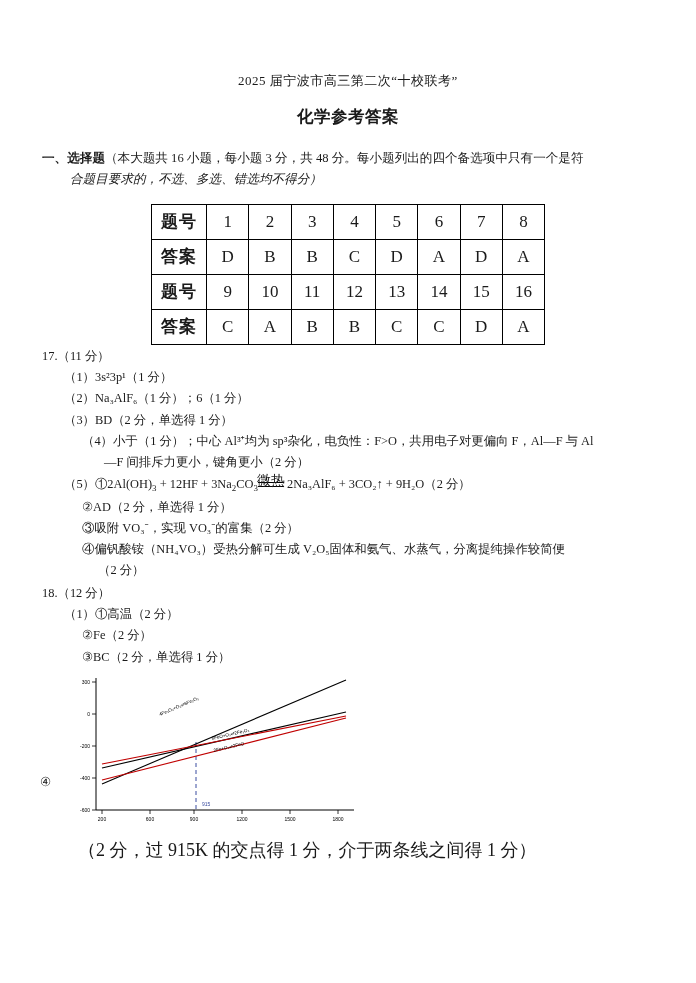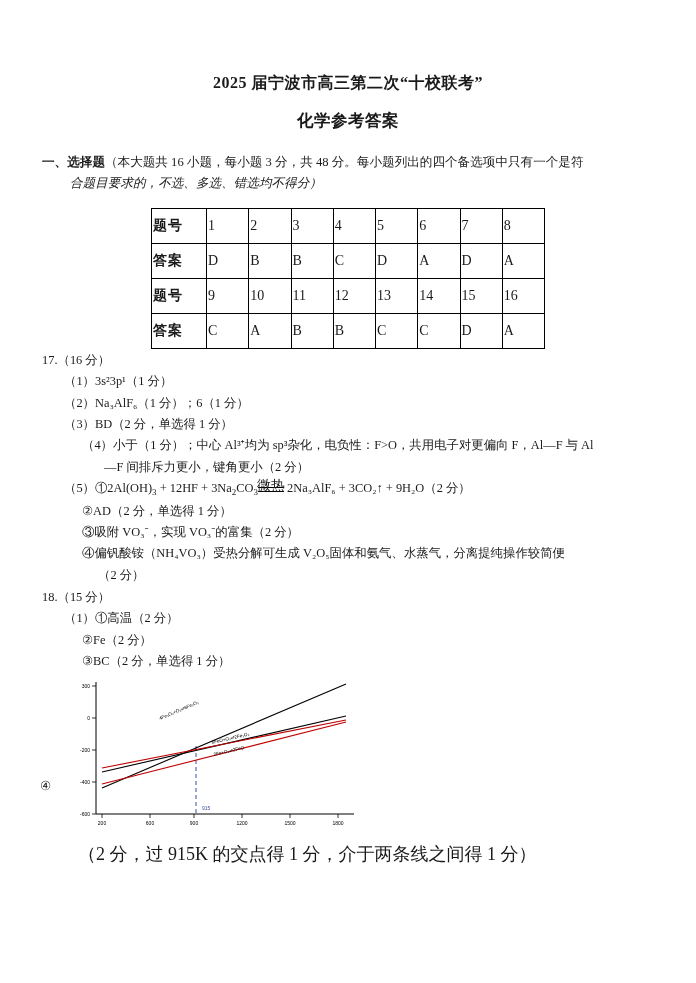--- a/index.html
+++ b/index.html
@@ -20,22 +20,22 @@
     width: 696px;
     height: 983px;
     padding: 0;
     box-sizing: border-box;
   }
   .title-block {
     text-align: center;
     margin-top: 72px;
   }
   .doc-title {
-    font-size: 16px;
-    font-weight: bold;
+    font-size: 13px;
+    font-weight: normal;
     letter-spacing: 0.5px;
     line-height: 1.4;
   }
   .doc-subtitle {
     font-size: 16.5px;
     font-weight: bold;
     margin-top: 16px;
     letter-spacing: 0.5px;
   }
   .section-head {
@@ -55,23 +55,23 @@
   }
   table.answers {
     border-collapse: collapse;
     margin: 14px auto 0 auto;
     width: 394px;
     table-layout: fixed;
   }
   table.answers td {
     border: 1px solid #000;
     height: 32px;
-    text-align: left;
+    text-align: center;
     vertical-align: middle;
-    font-size: 14px;
+    font-size: 17px;
   }
   table.answers td.hdr {
     font-weight: bold;
     width: 52px;
     letter-spacing: 1px;
   }
   .section2 {
     margin-top: 16px;
     padding: 0 46px 0 42px;
     font-size: 12.6px;
@@ -215,40 +215,40 @@
       <td>C</td>
       <td>C</td>
       <td>D</td>
       <td>A</td>
     </tr>
   </tbody>
     </table>
 
 
   <div class="q-block">
-    <div class="q-num">17.（16 分）</div>
+    <div class="q-num">17.（11 分）</div>
     <div class="lvl1">（1）3s²3p¹（1 分）</div>
     <div class="lvl1">（2）Na₃AlF₆（1 分）；6（1 分）</div>
     <div class="lvl1">（3）BD（2 分，单选得 1 分）</div>
     <div class="hang">（4）小于（1 分）；中心 Al³⁺均为 sp³杂化，电负性：F&gt;O，共用电子对更偏向 F，Al—F 与 Al</div>
     <div class="lvl2" style="padding-left:62px;">—F 间排斥力更小，键角更小（2 分）</div>
     <div class="lvl1">
       <span>（5）①2Al(OH)</span><sub>3</sub><span> + 12HF + 3Na</span><sub>2</sub><span>CO</span><sub>3</sub><span class="eq-arrow"><span class="lbl">微热</span><span class="bars">
             <span></span>
             <span class="second"></span>
           </span></span><span> 2Na₃AlF₆ + 3CO₂↑ + 9H₂O（2 分）</span>
     </div>
     <div class="lvl2">②AD（2 分，单选得 1 分）</div>
     <div class="lvl2">③吸附 VO₃⁻，实现 VO₃⁻的富集（2 分）</div>
     <div class="lvl2">④偏钒酸铵（NH₄VO₃）受热分解可生成 V₂O₅固体和氨气、水蒸气，分离提纯操作较简便</div>
     <div class="lvl2" style="padding-left:56px;">（2 分）</div>
   </div>
 
   <div class="q-block">
-    <div class="q-num">18.（15 分）</div>
+    <div class="q-num">18.（12 分）</div>
     <div class="lvl1">（1）①高温（2 分）</div>
     <div class="lvl2">②Fe（2 分）</div>
     <div class="lvl2">③BC（2 分，单选得 1 分）</div>
   </div>
 
   <div class="chart-row">
     <div class="chart-label">④</div>
     <div class="chart-wrap">
       <svg class="chart" width="300" height="160" viewBox="0 0 300 160">
 

